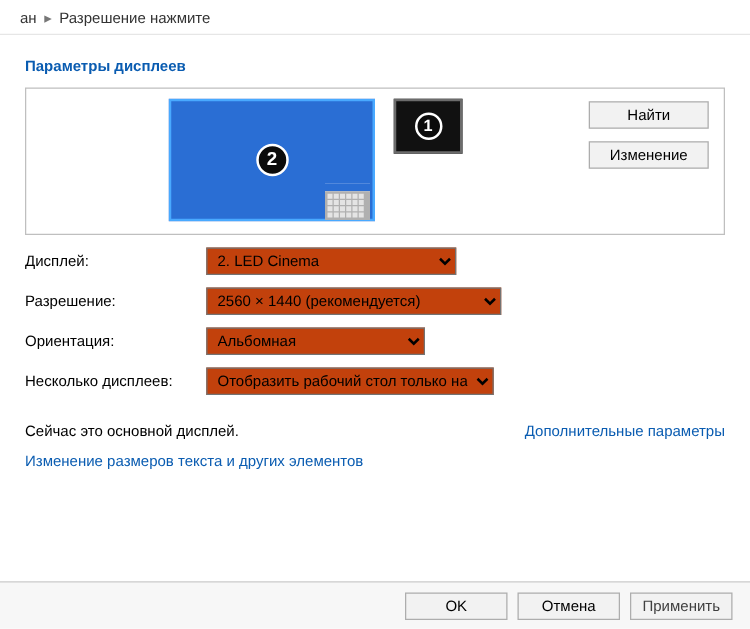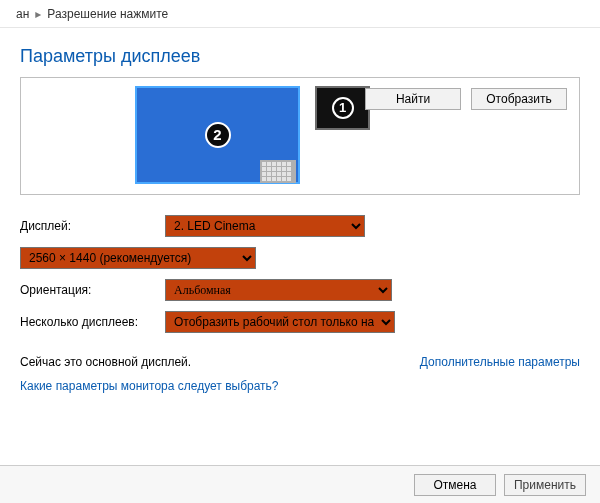--- a/index.html
+++ b/index.html
@@ -18,22 +18,22 @@
     display: flex;
     align-items: center;
     padding: 0 16px;
     border-bottom: 1px solid #e6e6e6;
     color: #333;
   }
   .breadcrumb .sep { margin: 0 6px; color: #777; }
   .content { padding: 12px 20px 8px 20px; }
   h1.title {
     color: #0a5cb1;
-    font-size: 18px;
-    font-weight: 400;
+    font-size: 12px;
+    font-weight: 700;
     margin: 6px 0 10px 0;
   }
   .arrange-box {
     width: 560px;
     height: 118px;
     border: 1px solid #bfbfbf;
     display: flex;
     align-items: center;
     justify-content: center;
     position: relative;
@@ -88,51 +88,51 @@
     grid-template-rows: repeat(4, 4px);
     gap: 1px;
     padding: 2px;
     background: #b0b0b0;
   }
   .taskbar-icon .grid div { background: #e4e4e4; }
   .button-stack {
     position: absolute;
     right: 12px; top: 10px;
     display: flex;
-    flex-direction: row;
+    flex-direction: column;
     gap: 10px;
   }
   .button-stack button, .footer button {
     font-family: inherit;
     font-size: 12px;
     background: #f2f2f2;
     border: 1px solid #adadad;
     height: 22px;
     padding: 0 0;
     width: 96px;
     cursor: pointer;
   }
-  .form { margin-top: 20px; }
+  .form { margin-top: 10px; }
   .row {
     display: flex;
     align-items: center;
     margin-bottom: 10px;
   }
   .row label { width: 145px; }
   select {
     font-family: inherit;
     font-size: 12px;
     height: 22px;
     border: 1px solid #737373;
     background: #c2410c;
     padding: 1px 4px;
   }
   .sel-display { width: 200px; }
   .sel-res { width: 236px; }
-  .sel-orient { width: 227px; font-family: Liberation Serif, serif; }
+  .sel-orient { width: 175px; }
   .sel-multi { width: 230px; }
   .status-row {
     display: flex;
     justify-content: space-between;
     align-items: center;
     margin-top: 6px;
     padding-top: 12px;
   }
   .link { color: #0a5cb1; cursor: pointer; }
   .links-block p { margin: 10px 0; }
@@ -210,32 +210,33 @@
               <div></div>
             </div>
         </div>
       </div>
       <div class="monitor monitor-1">
         <div class="monitor-num">1</div>
       </div>
     </div>
     <div class="button-stack">
       <button>Найти</button>
-      <button>Отобразить</button>
+      <button>Изменение</button>
     </div>
   </div>
 
   <div class="form">
     <div class="row">
       <label>Дисплей:</label>
       <select class="sel-display">
         <option>2. LED Cinema</option>
       </select>
     </div>
     <div class="row">
+      <label>Разрешение:</label>
       <select class="sel-res">
         <option>2560 × 1440 (рекомендуется)</option>
       </select>
     </div>
     <div class="row">
       <label>Ориентация:</label>
       <select class="sel-orient">
         <option>Альбомная</option>
       </select>
     </div>
@@ -246,21 +247,22 @@
       </select>
     </div>
   </div>
 
   <div class="status-row">
     <span>Сейчас это основной дисплей.</span>
     <span class="link">Дополнительные параметры</span>
   </div>
 
   <div class="links-block">
-    <p><span class="link">Какие параметры монитора следует выбрать?</span></p>
+    <p><span class="link">Изменение размеров текста и других элементов</span></p>
   </div>
 
 </div>
 
 <div class="footer">
+  <button>OK</button>
   <button>Отмена</button>
   <button class="disabled">Применить</button>
 </div>
 
 </body></html>

